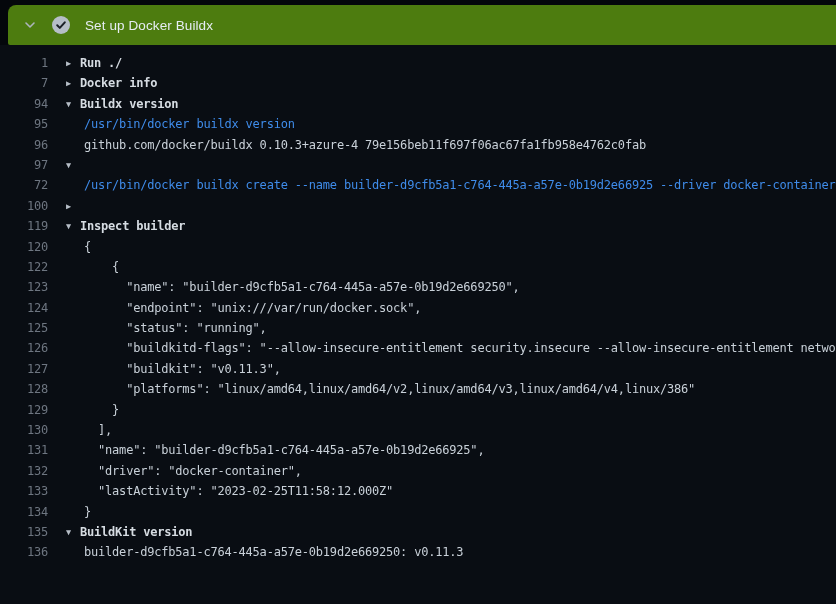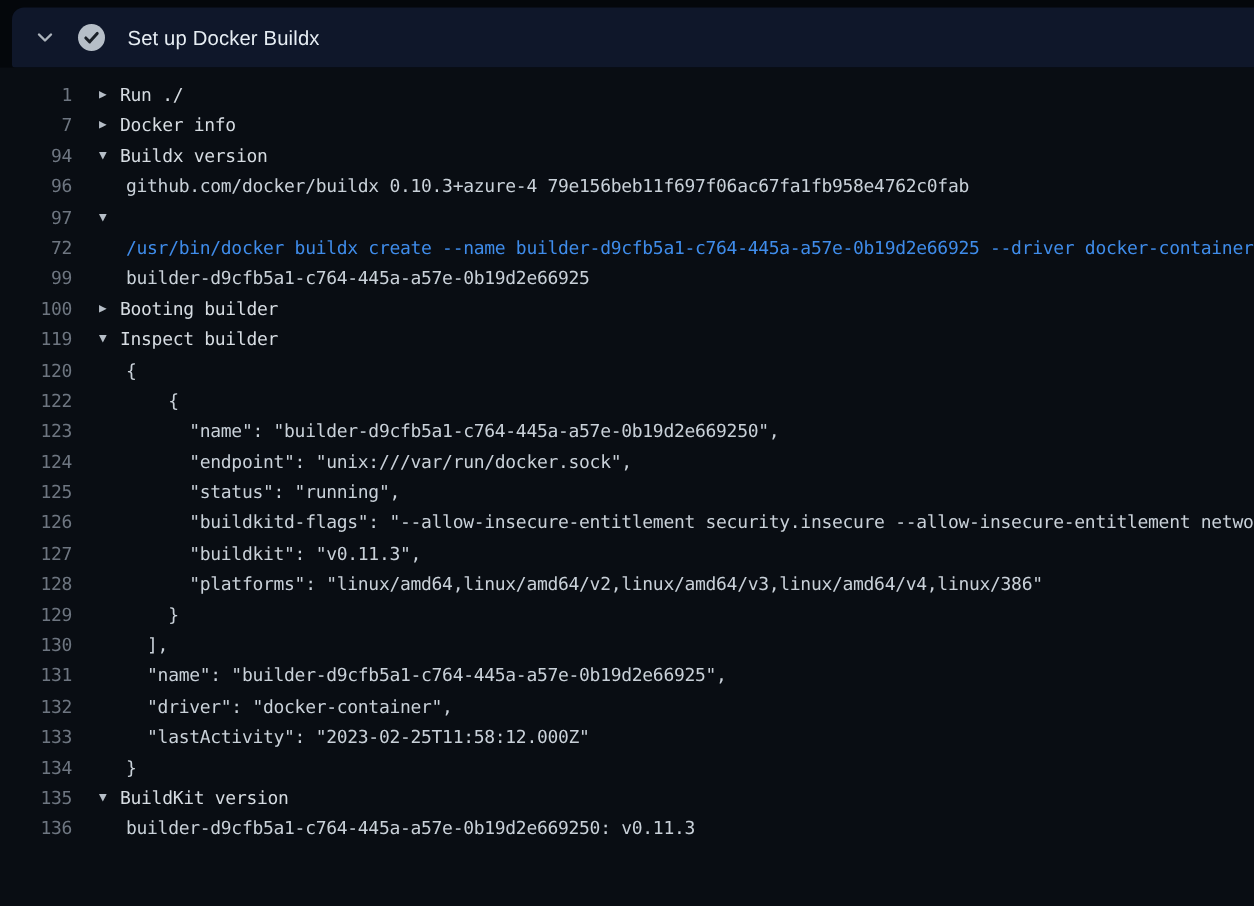--- a/index.html
+++ b/index.html
@@ -8,21 +8,21 @@
     width: 836px;
     height: 604px;
     overflow: hidden;
     background: #04070b;
     font-family: "Liberation Sans", sans-serif;
   }
   .step-header {
     margin-top: 5px;
     margin-left: 8px;
     height: 40px;
-    background: #0f172a;
+    background: #4d7c0f;
     border-top-left-radius: 8px;
     border-bottom-left-radius: 2px;
     display: flex;
     align-items: center;
     cursor: pointer;
   }
   .chev {
     width: 16px; height: 16px;
     margin-left: 14px;
     flex: none;
@@ -66,21 +66,21 @@
   }
   .arrow {
     flex: none;
     width: 14px;
     margin-left: 18px;
     font-size: 8.5px;
     color: #b6bec7;
     text-align: left;
   }
   .txt { color: #c9d1d9; }
-  .row.group .txt { color: #d6dce2; }
+  .row.group .txt { color: #d6dce2; font-weight: bold; }
   .row.cmd .txt { color: #3f8cea; }
   .row:not(.group) .txt { padding-left: 4px; }
 </style>
 </head>
 <body>
 
 <div class="step-header">
   <span class="chev">
     <svg width="14" height="14" viewBox="0 0 14 14">
       <path d="M3 5 L7 9 L11 5" fill="none" stroke="#adb5bd" stroke-width="1.6" stroke-linecap="round" stroke-linejoin="round"></path>
@@ -93,25 +93,25 @@
     </svg>
   </span>
   <span class="step-title">Set up Docker Buildx</span>
 </div>
 
 <div class="log-viewer">
   <div>
       <div class="row group"><span class="num">1</span><span class="arrow">▶</span><span class="txt">Run ./</span></div>
       <div class="row group"><span class="num">7</span><span class="arrow">▶</span><span class="txt">Docker info</span></div>
       <div class="row group"><span class="num">94</span><span class="arrow">▼</span><span class="txt">Buildx version</span></div>
+      <div class="row cmd"><span class="num">95</span><span class="arrow"></span><span class="txt">/usr/bin/docker buildx version</span></div>
       <div class="row out"><span class="num">96</span><span class="arrow"></span><span class="txt">github.com/docker/buildx 0.10.3+azure-4 79e156beb11f697f06ac67fa1fb958e4762c0fab</span></div>
       <div class="row group"><span class="num">97</span><span class="arrow">▼</span></div>
       <div class="row cmd"><span class="num">72</span><span class="arrow"></span><span class="txt">/usr/bin/docker buildx create --name builder-d9cfb5a1-c764-445a-a57e-0b19d2e66925 --driver docker-container</span></div>
-      <div class="row out"><span class="num">99</span><span class="arrow"></span><span class="txt">builder-d9cfb5a1-c764-445a-a57e-0b19d2e66925</span></div>
-      <div class="row group"><span class="num">100</span><span class="arrow">▶</span><span class="txt">Booting builder</span></div>
+      <div class="row group"><span class="num">100</span><span class="arrow">▶</span></div>
       <div class="row group"><span class="num">119</span><span class="arrow">▼</span><span class="txt">Inspect builder</span></div>
       <div class="row out"><span class="num">120</span><span class="arrow"></span><span class="txt">{</span></div>
       <div class="row out"><span class="num">122</span><span class="arrow"></span><span class="txt">    {</span></div>
       <div class="row out"><span class="num">123</span><span class="arrow"></span><span class="txt">      "name": "builder-d9cfb5a1-c764-445a-a57e-0b19d2e669250",</span></div>
       <div class="row out"><span class="num">124</span><span class="arrow"></span><span class="txt">      "endpoint": "unix:///var/run/docker.sock",</span></div>
       <div class="row out"><span class="num">125</span><span class="arrow"></span><span class="txt">      "status": "running",</span></div>
       <div class="row out"><span class="num">126</span><span class="arrow"></span><span class="txt">      "buildkitd-flags": "--allow-insecure-entitlement security.insecure --allow-insecure-entitlement network.host",</span></div>
       <div class="row out"><span class="num">127</span><span class="arrow"></span><span class="txt">      "buildkit": "v0.11.3",</span></div>
       <div class="row out"><span class="num">128</span><span class="arrow"></span><span class="txt">      "platforms": "linux/amd64,linux/amd64/v2,linux/amd64/v3,linux/amd64/v4,linux/386"</span></div>
       <div class="row out"><span class="num">129</span><span class="arrow"></span><span class="txt">    }</span></div>

